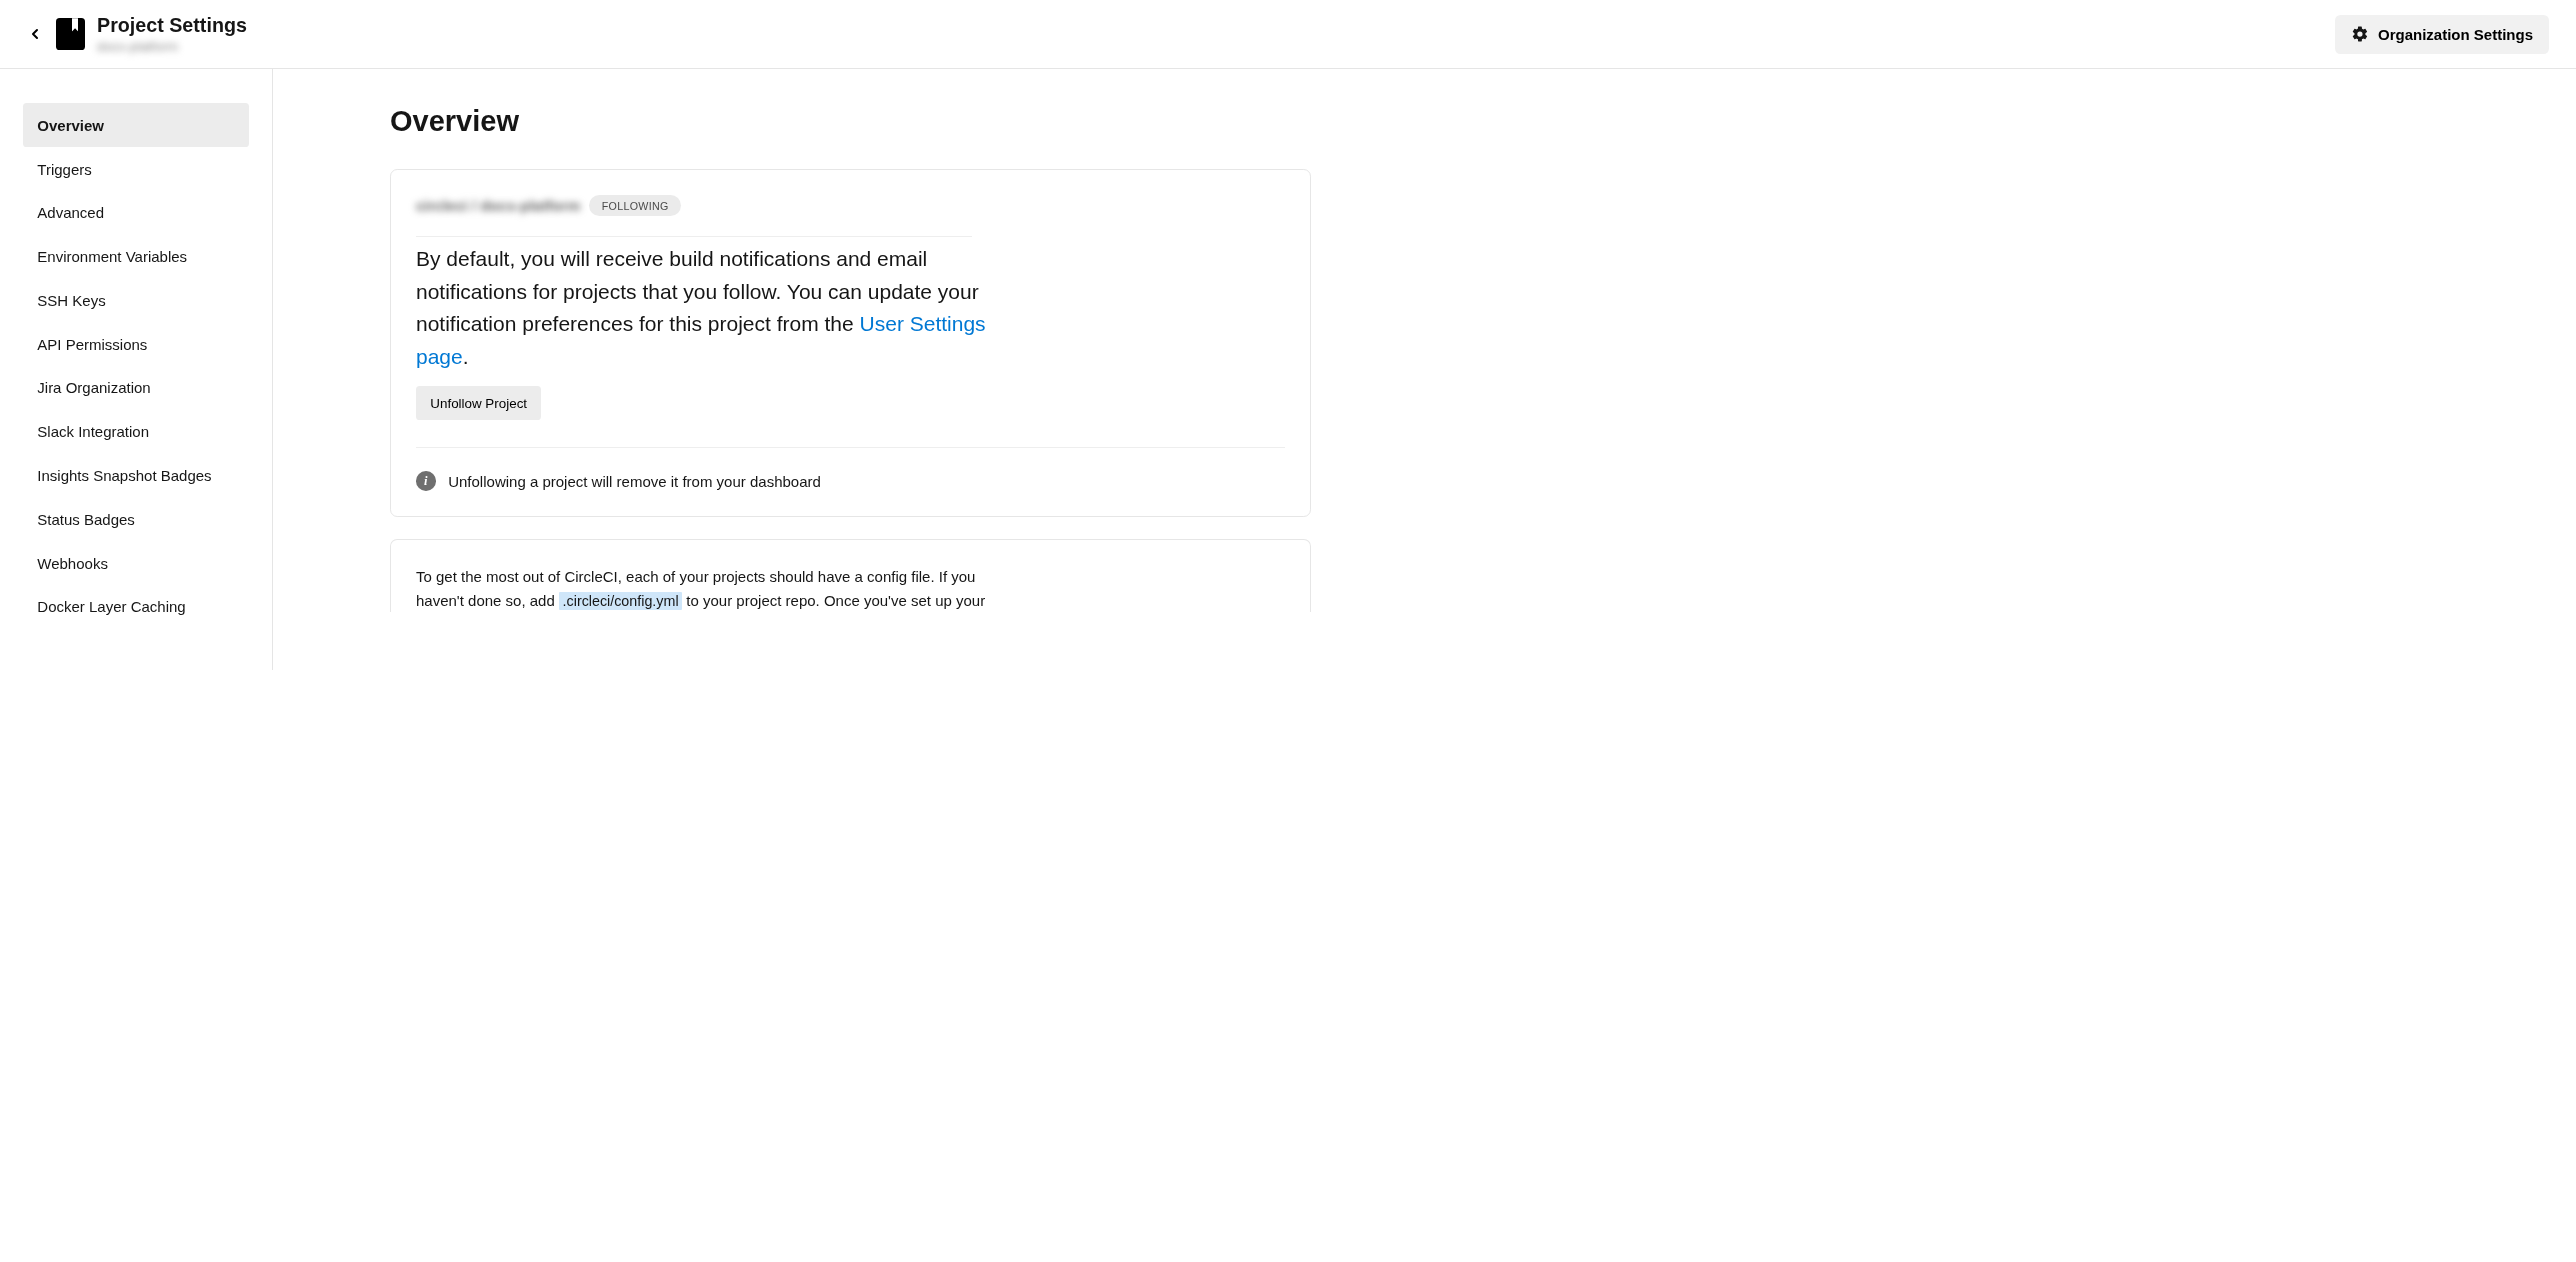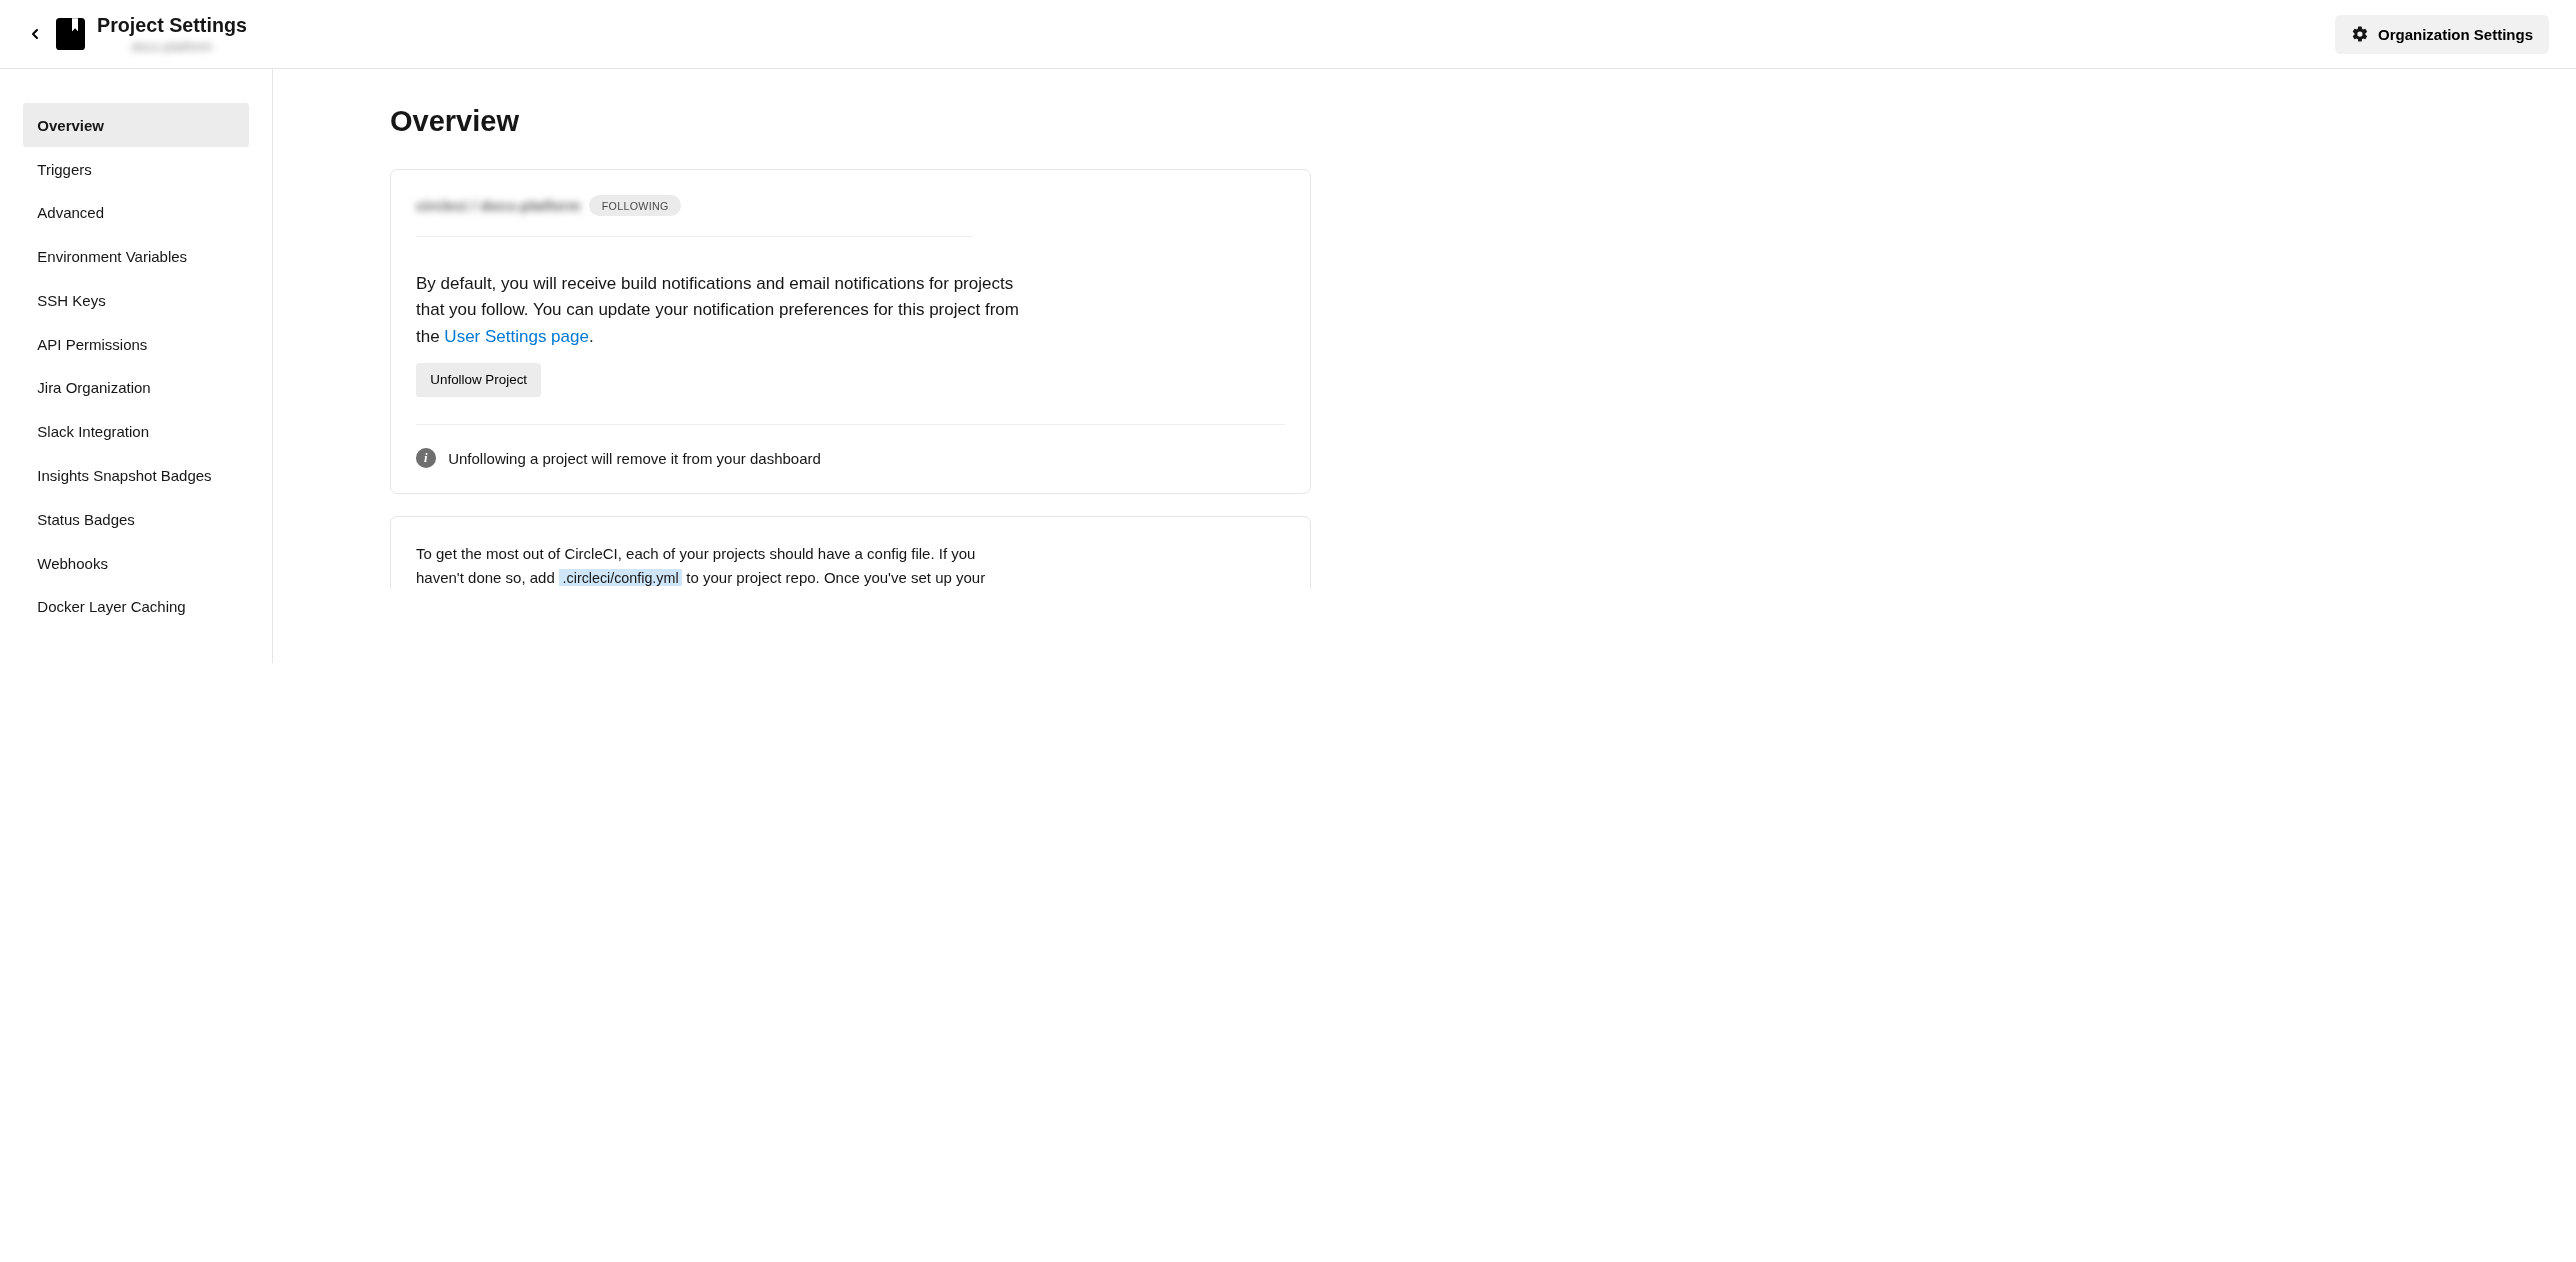--- a/index.html
+++ b/index.html
@@ -16,21 +16,20 @@
     display: flex;
     align-items: center;
     justify-content: space-between;
     padding: 14.3px 27px;
     border-bottom: 0.9px solid #e5e5e5;
   }
   .header-left {
     display: flex;
     align-items: center;
     gap: 12.5px;
-    text-align: center;
   }
   .back-btn {
     cursor: pointer;
     display:flex;
     align-items:center;
   }
   .project-icon {
     width: 29px;
     height: 32px;
     background: #000;
@@ -156,24 +155,24 @@
   .following-badge {
     background: #ebebeb;
     border-radius: 894px;
     padding: 4.5px 12.5px;
     font-size: 10.7px;
     letter-spacing: 0.3px;
     color: #4a4a4a;
     font-weight: 500;
   }
   .notif-text {
-    font-size: 17px;
+    font-size: 21px;
     line-height: 1.55;
     max-width: 627px;
-    margin-top: 34px;
+    margin-top: 6px;
   }
   .notif-text a {
     color: #0078d4;
     text-decoration: none;
   }
   .unfollow-btn {
     background: #ececec;
     border: none;
     padding: 9.8px 14.3px;
     border-radius: 3.6px;

